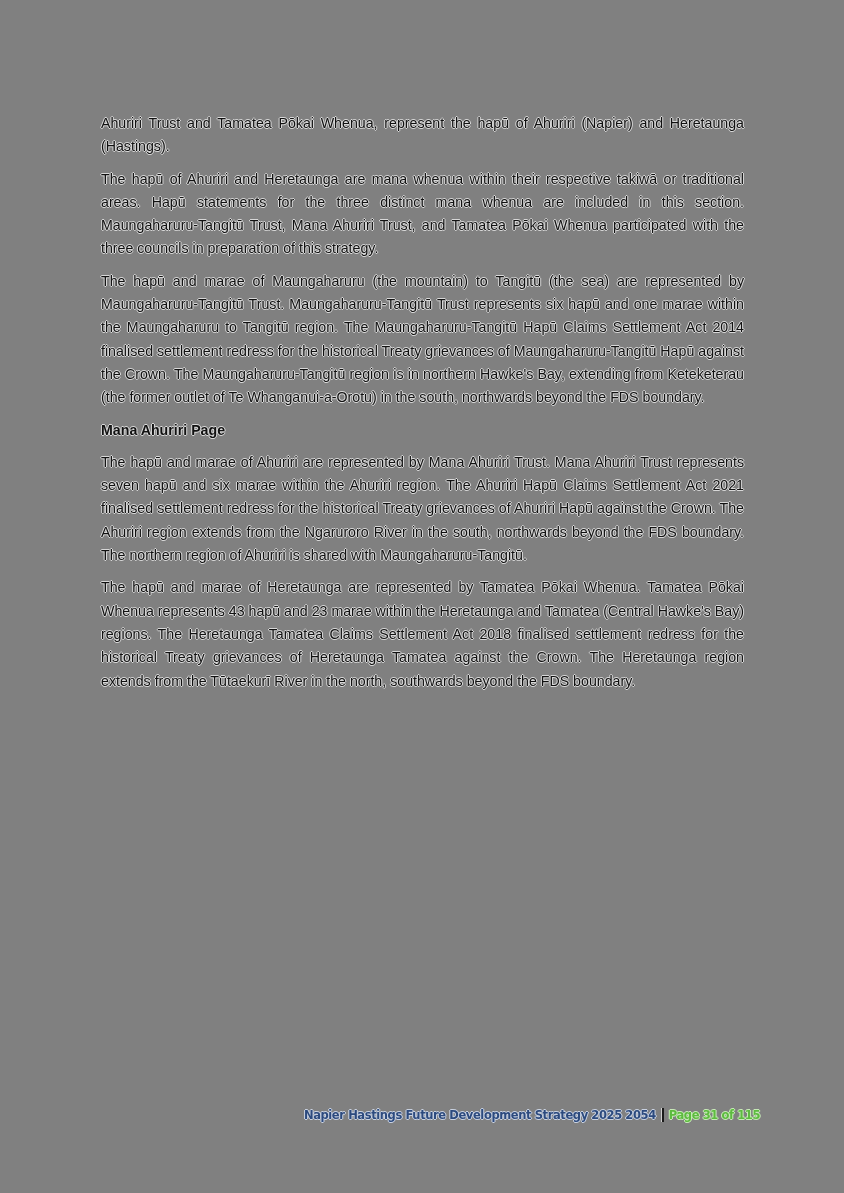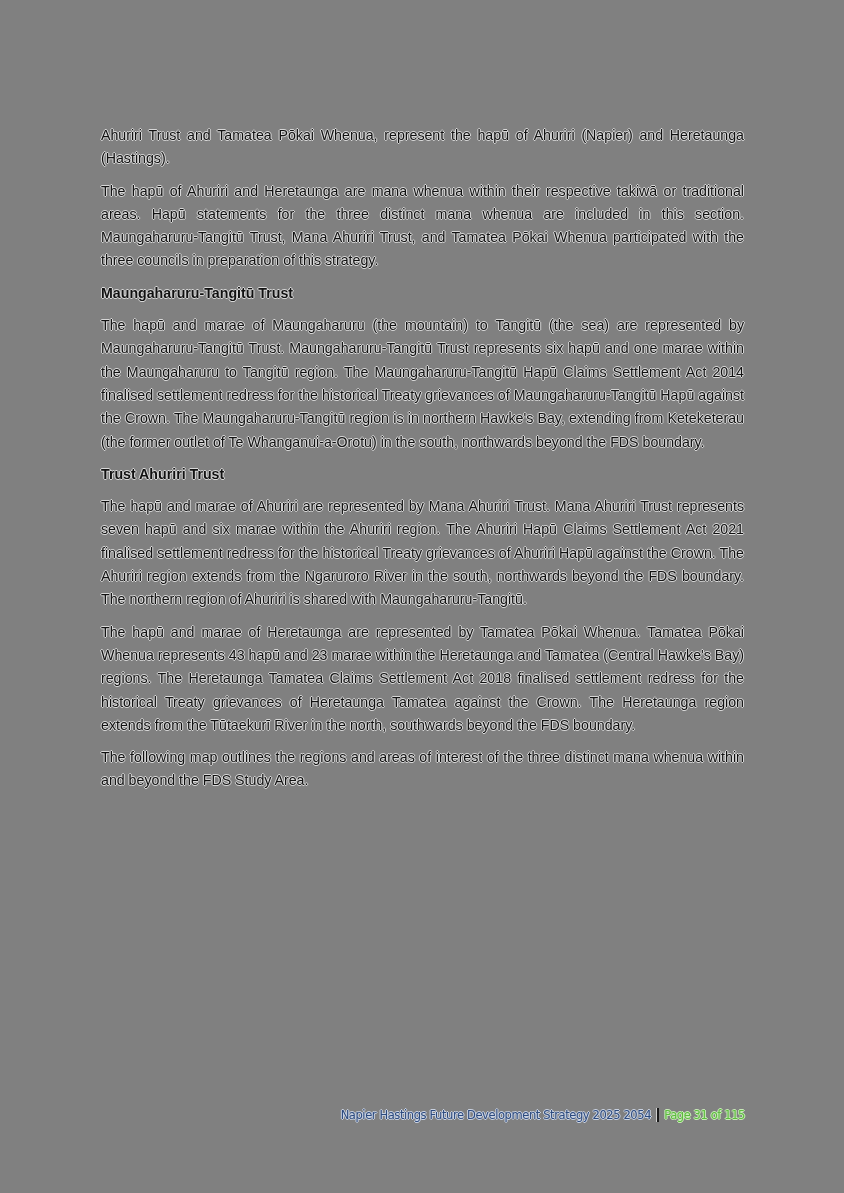--- a/index.html
+++ b/index.html
@@ -9,21 +9,21 @@
     body {
       width: 844px;
       height: 1193px;
       background: #808080;
       position: relative;
       overflow: hidden;
     }
     .page-body {
       position: absolute;
       left: 101px;
-      top: 124px;
+      top: 112px;
       width: 643px;
       font-family: "Liberation Sans", sans-serif;
       font-size: 14.2px;
       line-height: 23.3px;
       color: #111111;
       text-shadow:
         -1px 0 0 #d8d8d8,
          1px 0 0 #d8d8d8,
          0 -1px 0 #d8d8d8,
          0 1px 0 #d8d8d8;
@@ -33,24 +33,24 @@
       text-align: justify;
     }
     .heading {
       margin: 0 0 9px 0;
       font-weight: bold;
       font-size: 14.2px;
     }
     .footer {
       position: absolute;
       top: 1108px;
-      right: 99px;
+      right: 84px;
       font-family: "DejaVu Sans", sans-serif;
       font-size: 11.5px;
-      font-weight: normal;
+      font-weight: bold;
       letter-spacing: -0.4px;
       white-space: nowrap;
       display: flex;
       align-items: flex-end;
     }
     .footer-title {
       color: #2c4a7e;
       text-shadow:
         -1px 0 0 #c9d2e2,
          1px 0 0 #c9d2e2,
@@ -74,28 +74,26 @@
          0 1px 0 #c7eab7;
     }
   </style>
 </head>
 <body>
 
 <div class="page-body">
   <p class="para">Ahuriri Trust and Tamatea Pōkai Whenua, represent the hapū of Ahuriri (Napier) and Heretaunga (Hastings).</p>
   <p class="para">The hapū of Ahuriri and Heretaunga are mana whenua within their respective takiwā or traditional areas. Hapū statements for the three distinct mana whenua are included in this section. Maungaharuru-Tangitū Trust, Mana Ahuriri Trust, and Tamatea Pōkai Whenua participated with the three councils in preparation of this strategy.</p>
 
-  <h3 class="heading">Maungaharuru-Tangitū Trust</h3>
   <p class="para">The hapū and marae of Maungaharuru (the mountain) to Tangitū (the sea) are represented by Maungaharuru-Tangitū Trust. Maungaharuru-Tangitū Trust represents six hapū and one marae within the Maungaharuru to Tangitū region. The Maungaharuru-Tangitū Hapū Claims Settlement Act 2014 finalised settlement redress for the historical Treaty grievances of Maungaharuru-Tangitū Hapū against the Crown. The Maungaharuru-Tangitū region is in northern Hawke's Bay, extending from Keteketerau (the former outlet of Te Whanganui-a-Orotu) in the south, northwards beyond the FDS boundary.</p>
 
-  <h3 class="heading">Trust Ahuriri Trust</h3>
+  <h3 class="heading">Mana Ahuriri Page</h3>
   <p class="para">The hapū and marae of Ahuriri are represented by Mana Ahuriri Trust. Mana Ahuriri Trust represents seven hapū and six marae within the Ahuriri region. The Ahuriri Hapū Claims Settlement Act 2021 finalised settlement redress for the historical Treaty grievances of Ahuriri Hapū against the Crown. The Ahuriri region extends from the Ngaruroro River in the south, northwards beyond the FDS boundary. The northern region of Ahuriri is shared with Maungaharuru-Tangitū.</p>
 
   <p class="para">The hapū and marae of Heretaunga are represented by Tamatea Pōkai Whenua. Tamatea Pōkai Whenua represents 43 hapū and 23 marae within the Heretaunga and Tamatea (Central Hawke's Bay) regions. The Heretaunga Tamatea Claims Settlement Act 2018 finalised settlement redress for the historical Treaty grievances of Heretaunga Tamatea against the Crown. The Heretaunga region extends from the Tūtaekurī River in the north, southwards beyond the FDS boundary.</p>
 
-  <p class="para">The following map outlines the regions and areas of interest of the three distinct mana whenua within and beyond the FDS Study Area.</p>
 </div>
 
 <div class="footer">
   <span class="footer-title">Napier Hastings Future Development Strategy 2025 2054</span>
   <span class="footer-sep"></span>
   <span class="footer-page">Page 31 of 115</span>
 </div>
 
 </body></html>

